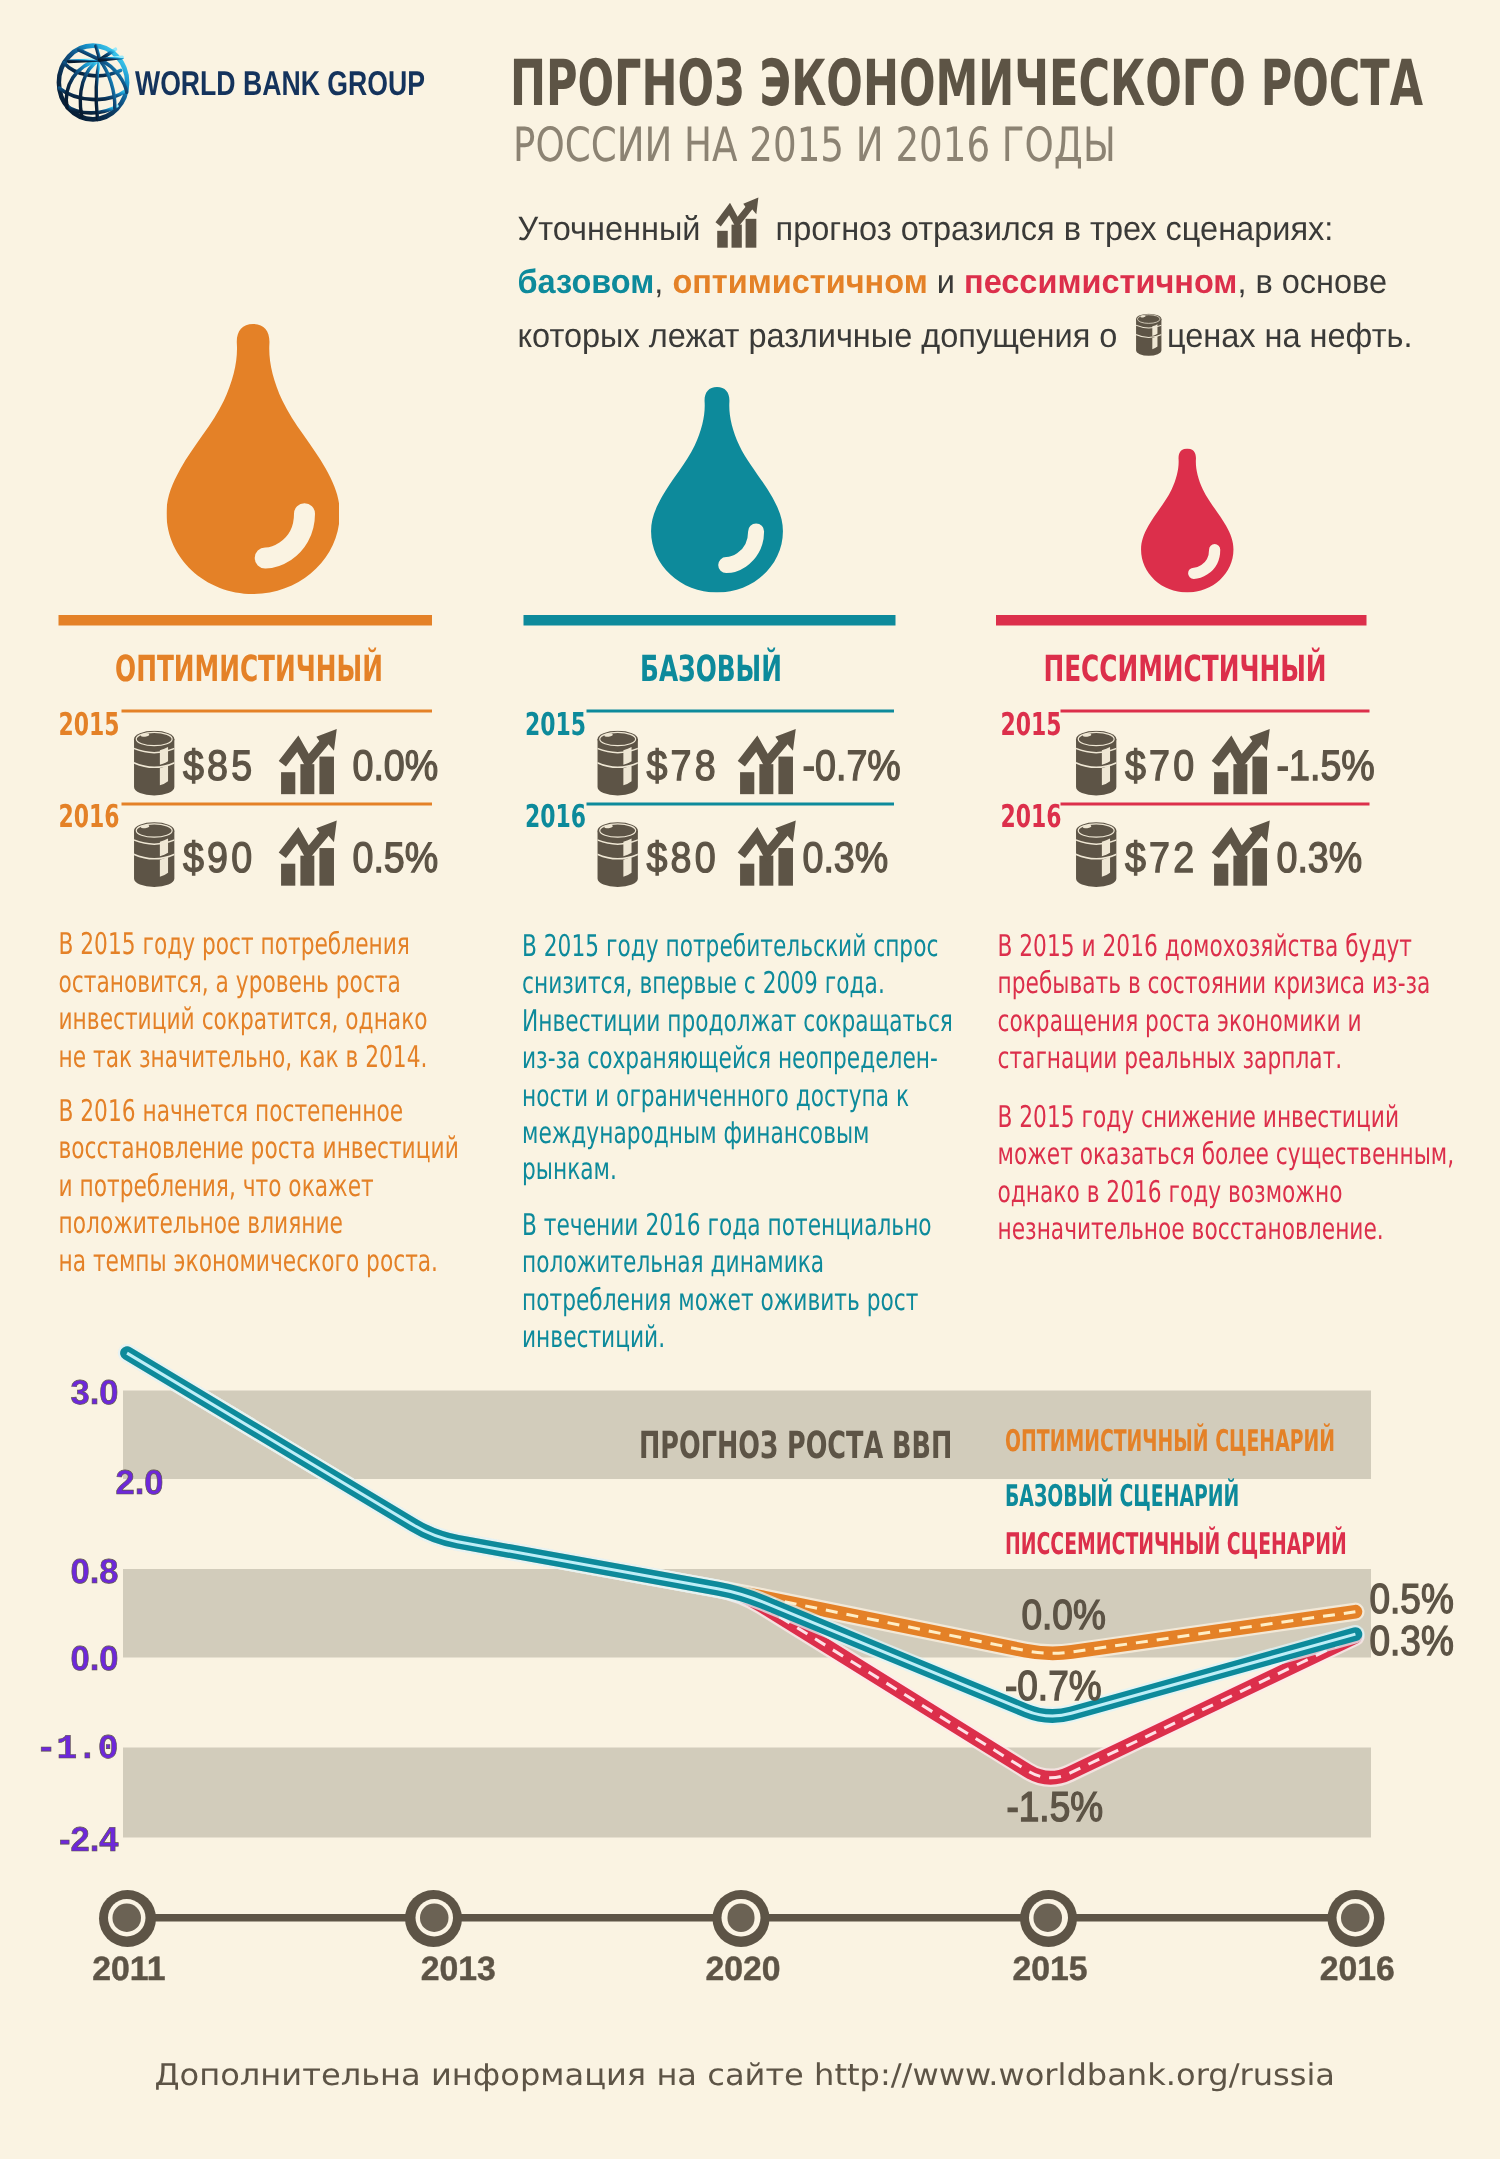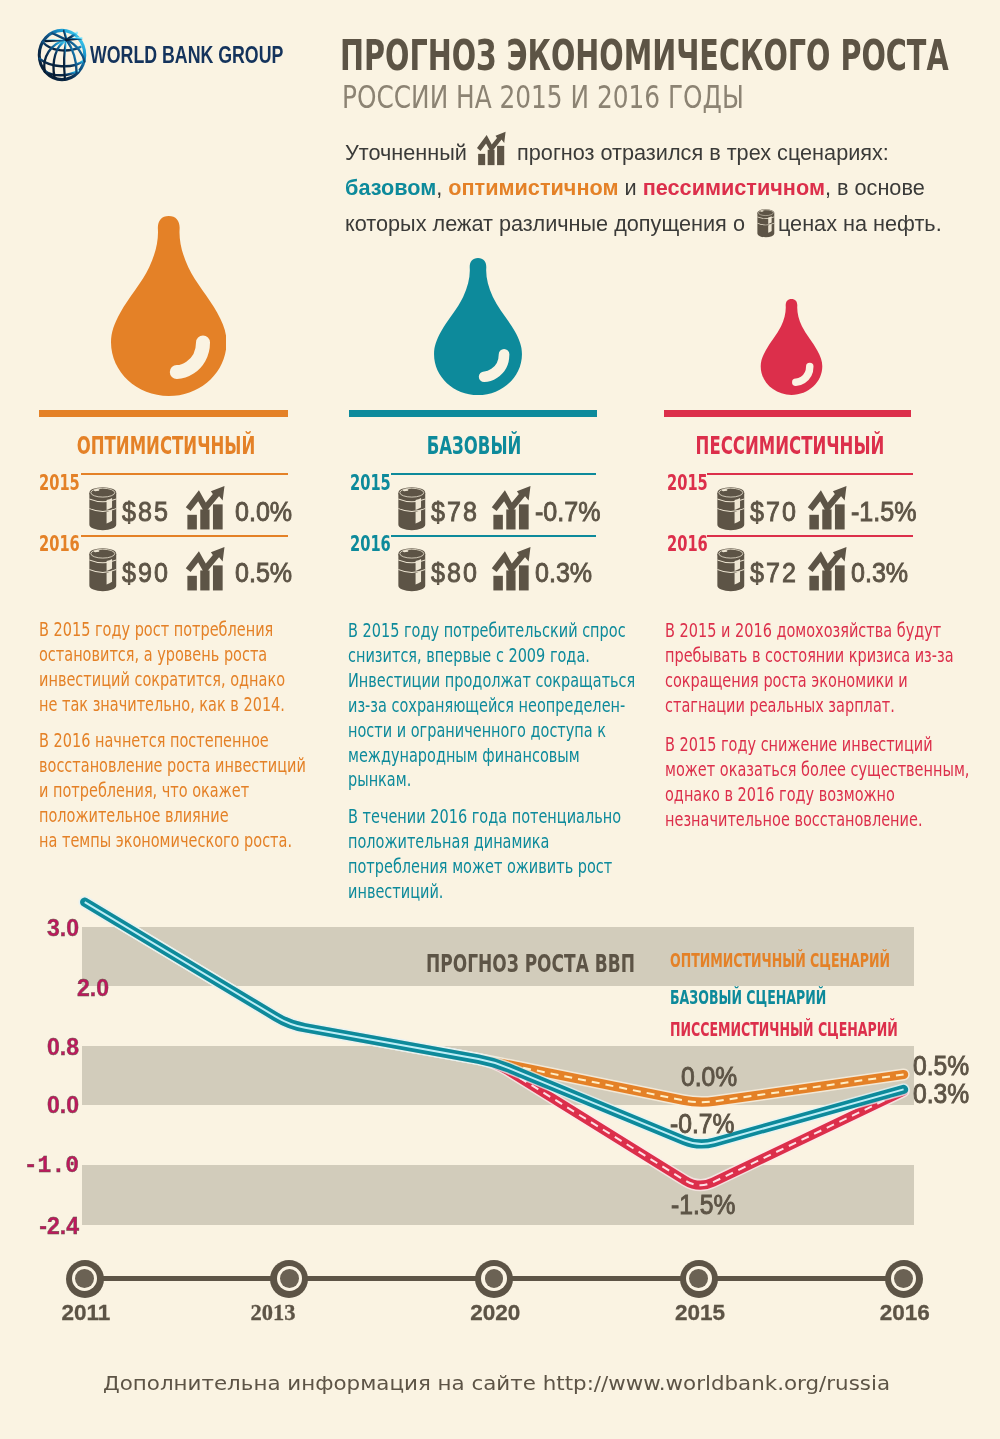--- a/index.html
+++ b/index.html
@@ -63,21 +63,21 @@
   .yearrow .growth-ico{position:absolute;}
 
   .para{position:absolute;font-size:20px;line-height:24.9px;
         transform:scaleX(0.805);transform-origin:0 0;white-space:nowrap;
         font-family:"DejaVu Sans Condensed","DejaVu Sans",sans-serif;}
   .para .pline{display:block;}
 
   
   #chart{left:0;top:880px;width:1000px;height:560px;}
   .band{position:absolute;background:#d2ccbb;}
-  .ytick{position:absolute;color:#be185d;font-weight:bold;font-size:23px;
+  .ytick{position:absolute;color:#6d28d9;font-weight:bold;font-size:23px;
          text-align:right;white-space:nowrap;
          -webkit-text-stroke:0.4px #5d5446;
          font-family:"Liberation Sans",sans-serif;}
   #chart-title{position:absolute;color:#5d5446;font-weight:bold;font-size:25px;
                white-space:nowrap;transform:scaleX(0.756);transform-origin:0 0;
                font-family:"DejaVu Sans Condensed","DejaVu Sans",sans-serif;}
   .legend{position:absolute;font-weight:bold;font-size:20px;white-space:nowrap;
           transform:scaleX(0.698);transform-origin:0 0;
           font-family:"DejaVu Sans Condensed","DejaVu Sans",sans-serif;}
   .vlabel{position:absolute;color:#5d5446;font-size:28px;white-space:nowrap;
@@ -433,21 +433,21 @@
     <div class="vlabel" style="left:913.4px;top:169.79999999999995px;">0.5%</div>
     <div class="vlabel" style="left:913.4px;top:198.19999999999982px;">0.3%</div>
     <div class="abs" style="left:84.7px;top:396.29999999999995px;width:818.9px;height:4.6px;background:#5d5446;"></div>
     <div class="abs" style="left:65.7px;top:379.5px;width:38px;height:38px;border-radius:50%;background:#5d5446;"></div>
     <div class="abs" style="left:71.9px;top:385.70000000000005px;width:25.6px;height:25.6px;border-radius:50%;background:#fbf4e4;"></div>
     <div class="abs" style="left:75.3px;top:389.0999999999999px;width:18.8px;height:18.8px;border-radius:50%;background:#6b6254;"></div>
     <div class="xyear" style="left:45.900000000000006px;width:80px;text-align:center;top:419.9000000000001px;">2011</div>
     <div class="abs" style="left:270.4px;top:379.5px;width:38px;height:38px;border-radius:50%;background:#5d5446;"></div>
     <div class="abs" style="left:276.59999999999997px;top:385.70000000000005px;width:25.6px;height:25.6px;border-radius:50%;background:#fbf4e4;"></div>
     <div class="abs" style="left:280px;top:389.0999999999999px;width:18.8px;height:18.8px;border-radius:50%;background:#6b6254;"></div>
-    <div class="xyear" style="left:250.59999999999997px;width:80px;text-align:left;top:419.9000000000001px;font-family:Liberation Serif, serif;">2013</div>
+    <div class="xyear" style="left:250.59999999999997px;width:80px;text-align:right;top:419.9000000000001px;">2013</div>
     <div class="abs" style="left:475.1px;top:379.5px;width:38px;height:38px;border-radius:50%;background:#5d5446;"></div>
     <div class="abs" style="left:481.3px;top:385.70000000000005px;width:25.6px;height:25.6px;border-radius:50%;background:#fbf4e4;"></div>
     <div class="abs" style="left:484.70000000000005px;top:389.0999999999999px;width:18.8px;height:18.8px;border-radius:50%;background:#6b6254;"></div>
     <div class="xyear" style="left:455.3px;width:80px;text-align:center;top:419.9000000000001px;">2020</div>
     <div class="abs" style="left:679.8px;top:379.5px;width:38px;height:38px;border-radius:50%;background:#5d5446;"></div>
     <div class="abs" style="left:686px;top:385.70000000000005px;width:25.6px;height:25.6px;border-radius:50%;background:#fbf4e4;"></div>
     <div class="abs" style="left:689.4px;top:389.0999999999999px;width:18.8px;height:18.8px;border-radius:50%;background:#6b6254;"></div>
     <div class="xyear" style="left:660px;width:80px;text-align:center;top:419.9000000000001px;">2015</div>
     <div class="abs" style="left:884.6px;top:379.5px;width:38px;height:38px;border-radius:50%;background:#5d5446;"></div>
     <div class="abs" style="left:890.8000000000001px;top:385.70000000000005px;width:25.6px;height:25.6px;border-radius:50%;background:#fbf4e4;"></div>

